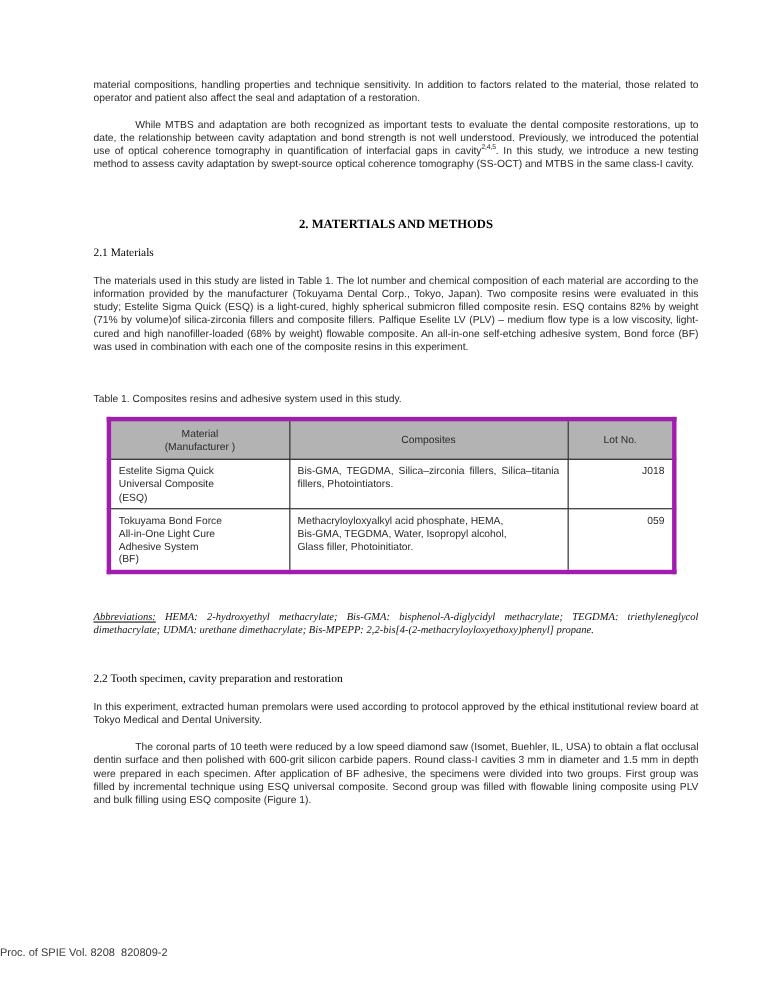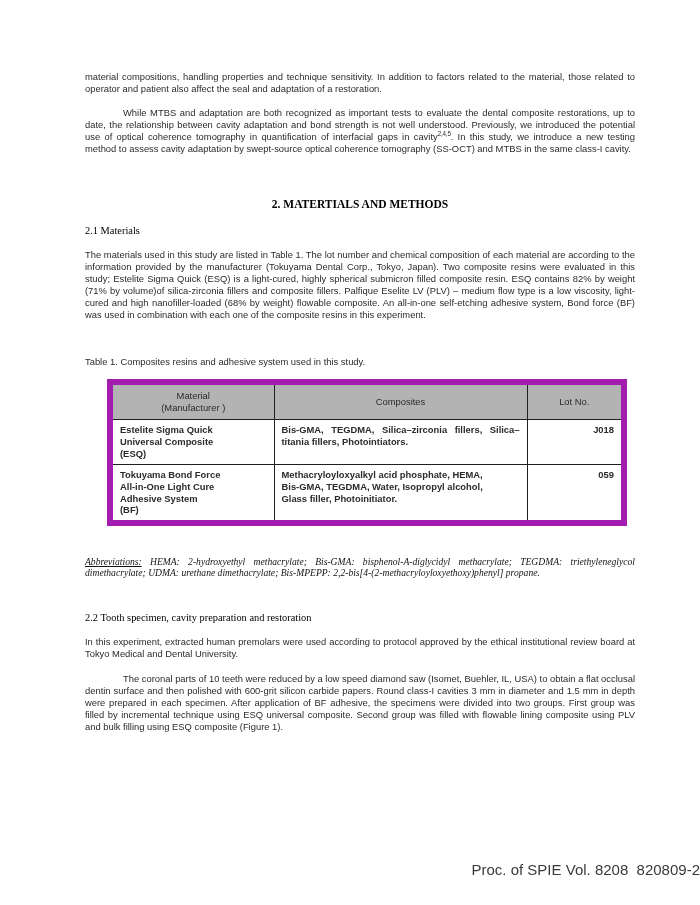--- a/index.html
+++ b/index.html
@@ -33,30 +33,29 @@
     font-size: 10.4px;
     color: #000000;
     margin: 0;
   }
   sup.refs { font-size: 6.3px; vertical-align: super; line-height: 0; letter-spacing: -0.2px; }
   .caption { font-size: 9.4px; line-height: 11.5px; }
   table.materials {
     border-collapse: collapse;
     table-layout: fixed;
     width: 516px;
-    margin-left: 22px;
+    margin-left: 12px;
     font-size: 9.4px;
     line-height: 11.8px;
-    border: 6px solid #a21caf;
+    border: 4px solid #a21caf;
   }
   table.materials th, table.materials td {
     border: 1px solid #1f1f1f;
     padding: 4px 7px;
     vertical-align: top;
-    font-weight: bold;
   }
   table.materials th {
     background: #b3b3b3;
     font-weight: normal;
     text-align: center;
     vertical-align: middle;
     height: 26px;
   }
   tr.alt td { background: #e9e9e9; }
   td.lot, th.lot { text-align: right; }
@@ -72,22 +71,22 @@
     font-size: 9.6px;
     line-height: 11.4px;
     text-align: justify;
     color: #141414;
   }
   .footnote .fn-label { text-decoration: underline; }
   .footer {
     position: absolute;
     left: 0;
     width: 700px;
-    text-align: right;
-    font-size: 15px;
+    text-align: left;
+    font-size: 10px;
     color: #3a3a3a;
     white-space: pre;
   }
   
   #p-cont   { top: 71px; }
   #p-intro2 { top: 107px; }
   #h-sec2   { top: 198px; }
   #h-s21    { top: 225px; }
   #p-mat    { top: 249px; }
   #t-cap    { top: 356px; }

